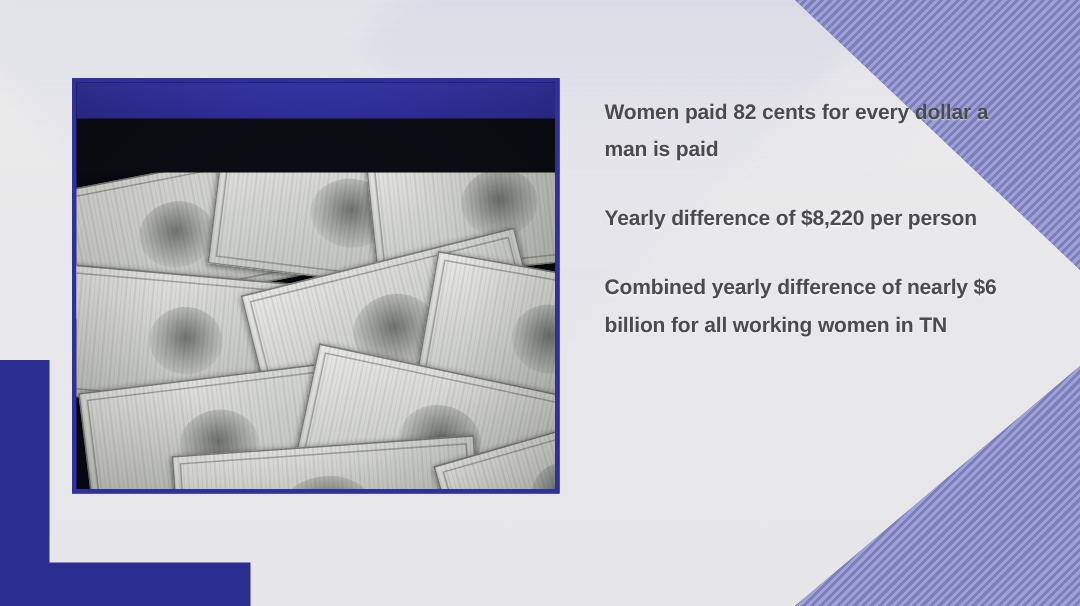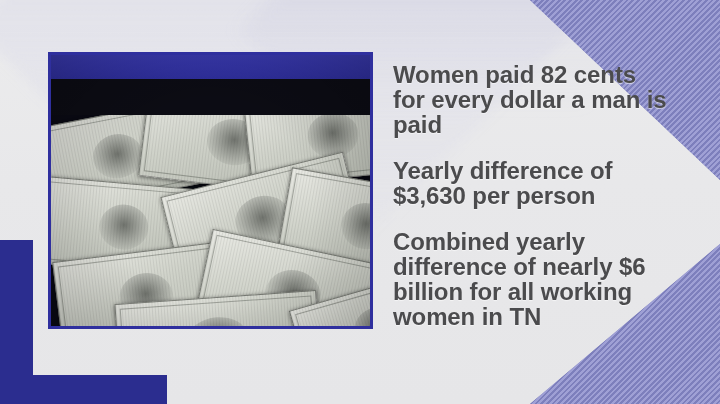--- a/index.html
+++ b/index.html
@@ -170,25 +170,25 @@
 
   
   .text-col {
     position: absolute;
     left: 389px;
     top: 62px;
     width: 282px;
   }
   .para {
     color: #4b4b4d;
-    font-size: 24px;
+    font-size: 14px;
     font-weight: bold;
     line-height: 25px;
     letter-spacing: -0.1px;
-    margin: 0 0 21px 4px;
+    margin: 0 0 21px 14px;
     text-shadow: 0 1px 1px rgba(255,255,255,0.6);
   }
   .para:last-child { margin-bottom: 0; }
 </style>
 </head>
 <body>
 
 <div id="screen">
 
   <div class="bg-base"></div>
@@ -214,17 +214,17 @@
       <div class="bill b9"></div>
       <div class="bill b10"></div>
     </div>
     <div class="photo-dark"></div>
     <div class="photo-topband"></div>
     <div class="photo-vignette"></div>
   </div>
 
   <div class="text-col">
     <p class="para">Women paid 82 cents for every dollar a man is paid</p>
-    <p class="para">Yearly difference of $3,630 per person</p>
+    <p class="para">Yearly difference of $8,220 per person</p>
     <p class="para">Combined yearly difference of nearly $6 billion for all working women in TN</p>
   </div>
 
 </div>
 
 </body></html>

